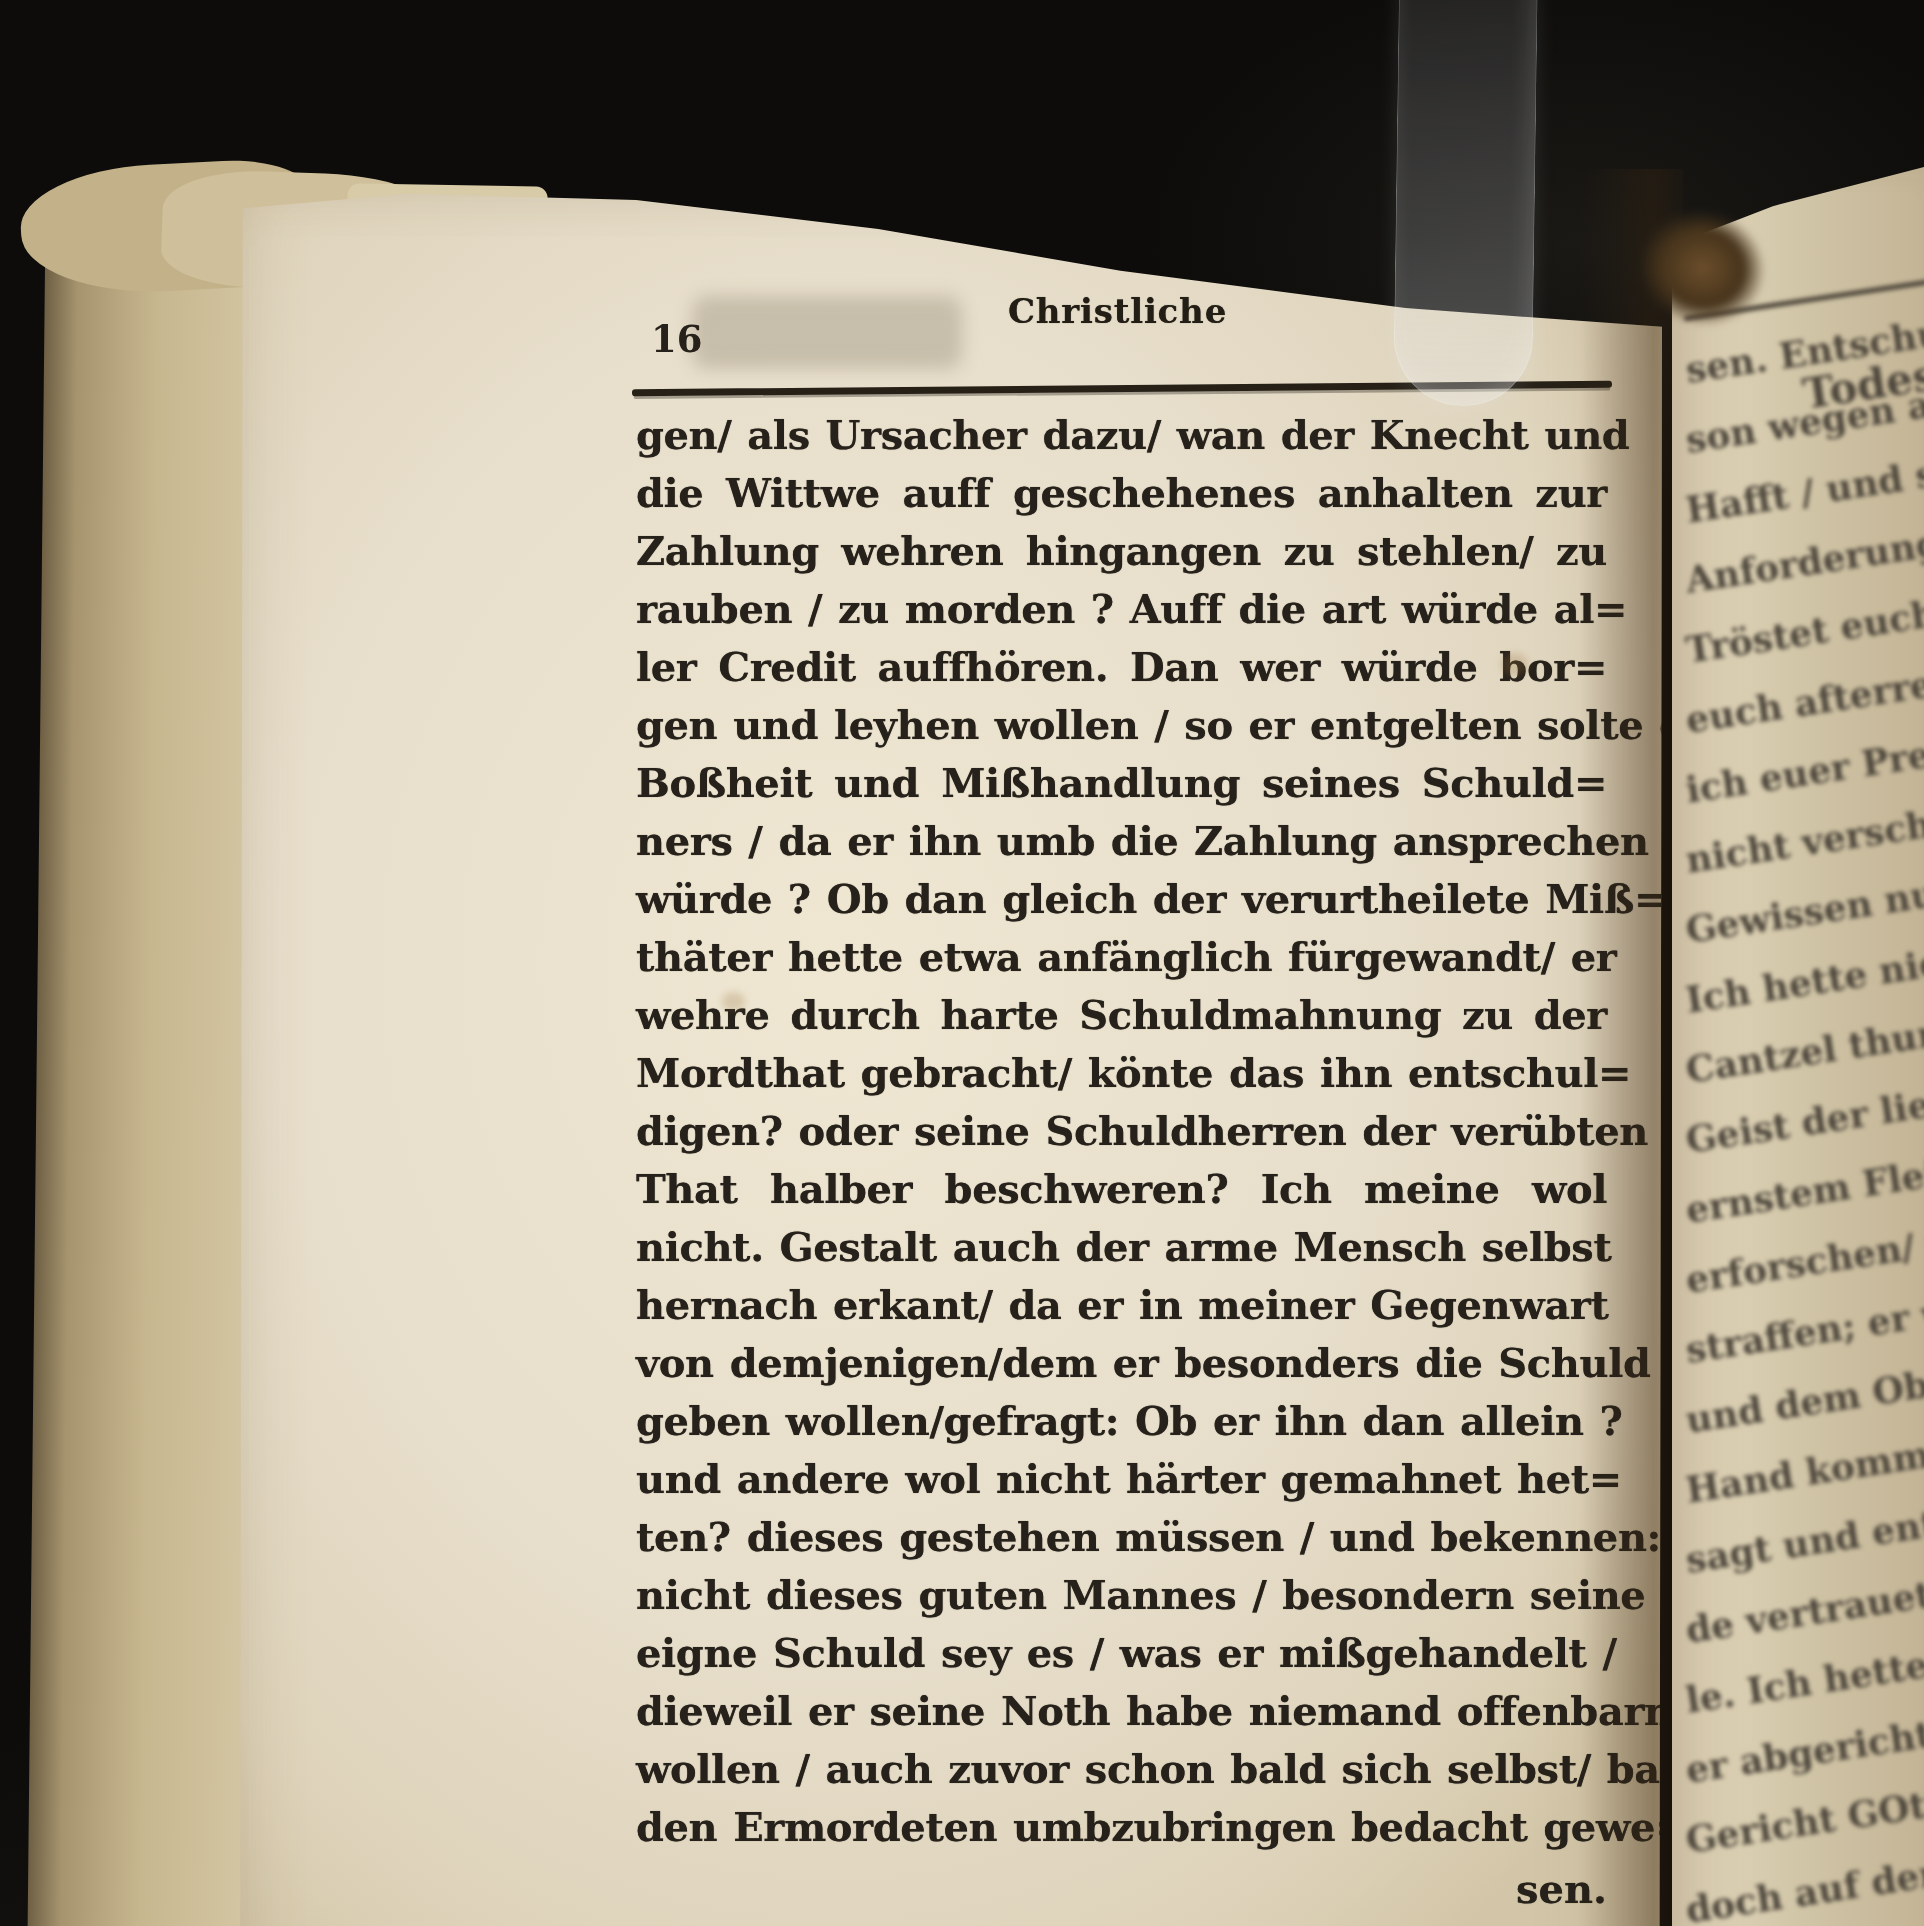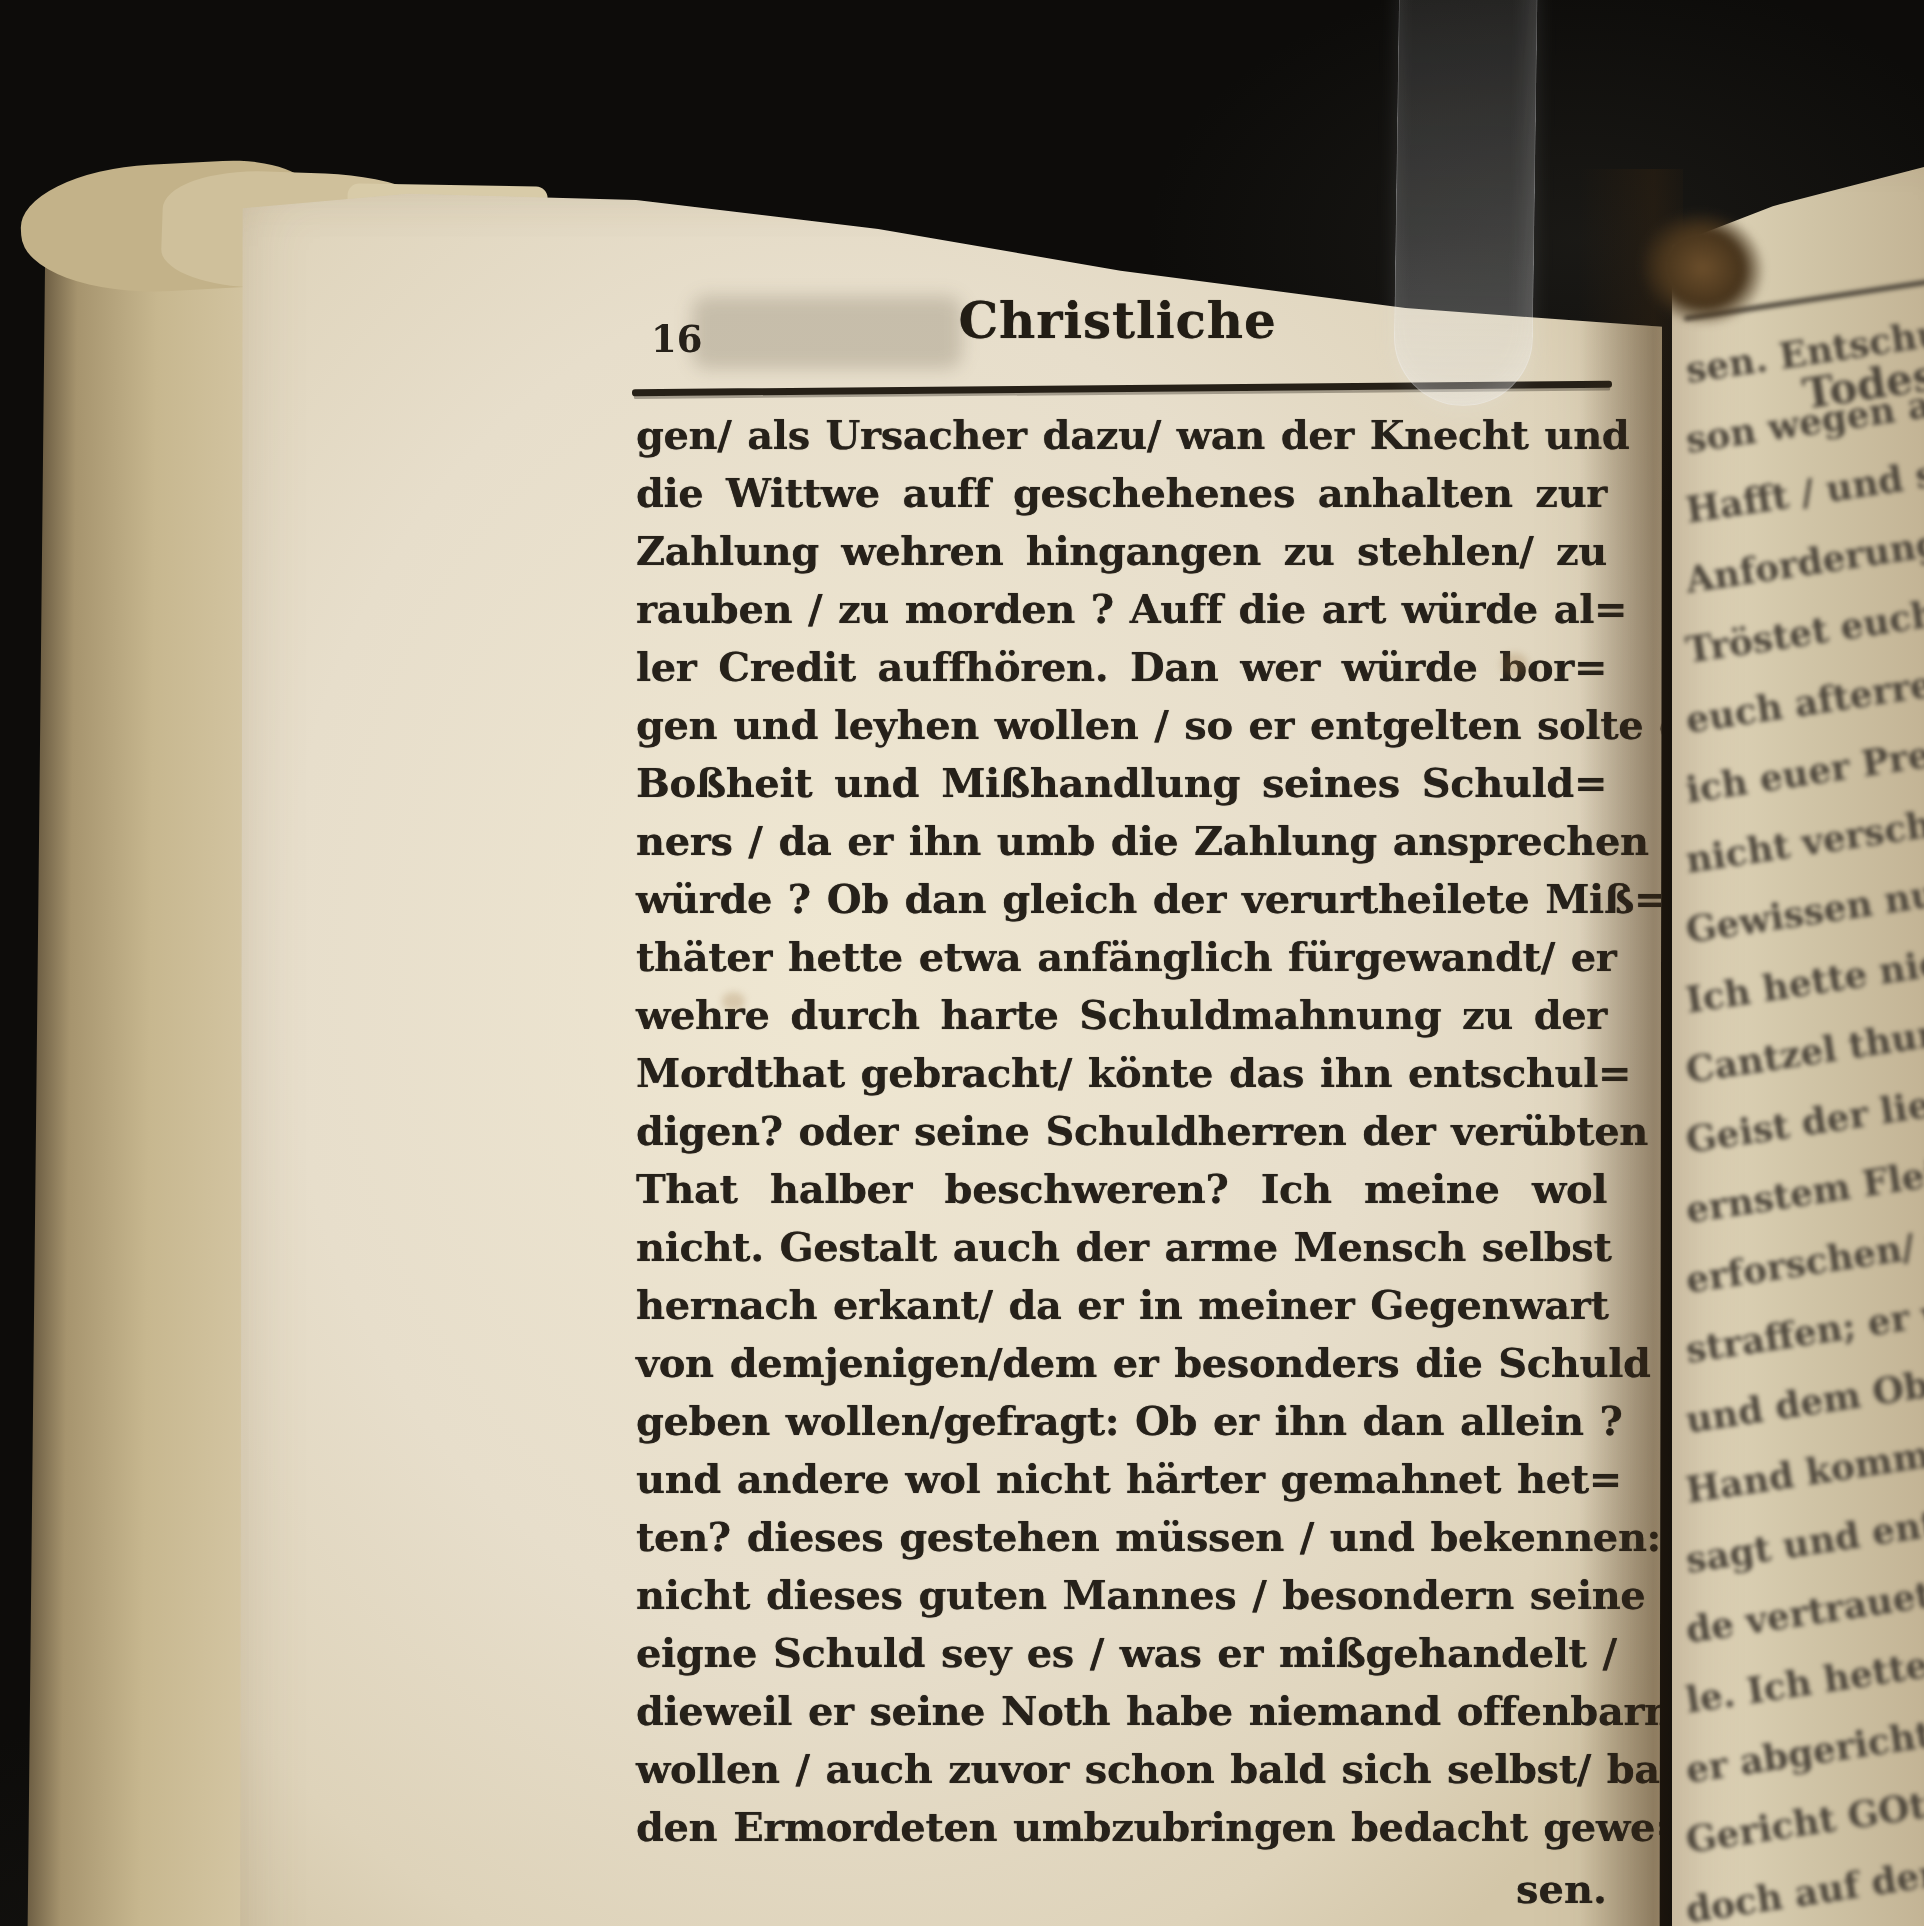--- a/index.html
+++ b/index.html
@@ -30,21 +30,21 @@
     background:linear-gradient(180deg,rgba(165,72,50,0),rgba(165,72,50,.38) 40%,rgba(165,72,50,0));}
   
   .page-left{position:absolute;left:237px;top:175px;width:1425px;height:2080px;
     background:radial-gradient(1002px 1233px at 42% 38%, #efe7d2 0%, #e7decb 55%, #ded3ba 85%, #d3c6a8 100%);
     clip-path:polygon(0.4% 1.6%,12% 0.9%,28% 1.2%,45% 2.6%,62% 4.6%,82% 6.4%,100% 7.3%,
                       99.8% 97.9%,78% 98.9%,52% 99.5%,22% 99.1%,0.2% 98.2%);
     box-shadow:inset -58px -7.7px 92px -31px rgba(110,85,50,.38),
                inset 27px 19px 69px -27px rgba(120,95,60,.24);}
   .folio-number{position:absolute;left:414px;top:142px;font-size:37px;font-weight:bold;color:#26211a;text-align:right;}
   .running-title{position:absolute;left:393px;top:116px;width:975px;text-align:center;
-    font-size:50px;font-weight:bold;letter-spacing:0.8px;color:#221d15;
+    font-size:34px;font-weight:bold;letter-spacing:0.8px;color:#221d15;
     text-shadow:0 0 0.8px rgba(30,25,18,.75);}
   .ghost-smear{position:absolute;left:455px;top:121px;width:270px;height:73px;
     background:rgba(70,58,42,.20);filter:blur(8.5px);border-radius:15.4px;}
   .head-rule{position:absolute;left:395px;top:210px;width:980px;height:7px;background:#262017;
     border-radius:3.1px;transform:rotate(-.5deg);
     box-shadow:0 4.6px 0 -1.9px rgba(38,32,23,.35);}
   .text-block{position:absolute;left:399px;top:231px;width:971px;color:#26211a;}
   .tline{font-size:40px;line-height:58px;font-weight:bold;letter-spacing:-0.4px;word-spacing:2.3px;
     text-align:justify;text-align-last:justify;white-space:nowrap;
     text-shadow:0 0 0.8px rgba(30,25,18,.7);}

